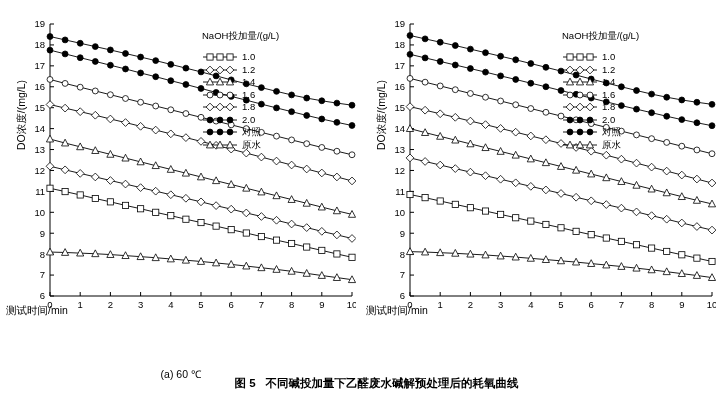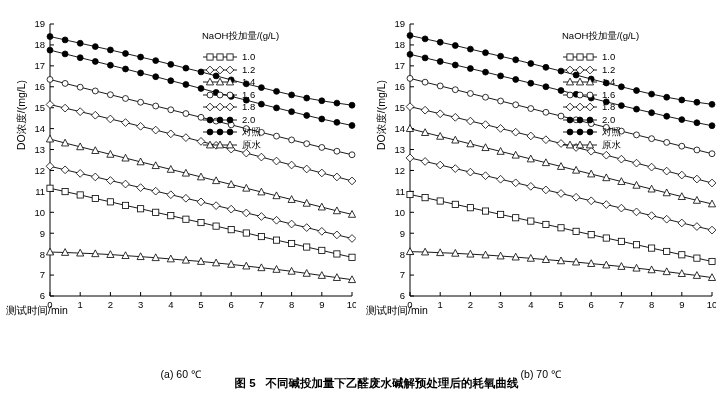--- a/index.html
+++ b/index.html
@@ -646,21 +646,20 @@
         <polygon points="255.39999999999998,254.62346153846153 258.965,261.4047115384615 251.83499999999998,261.4047115384615" fill="#fff" stroke="#000" stroke-width="0.8"></polygon>
         <polygon points="270.5,256.2973076923077 274.065,263.0785576923077 266.935,263.0785576923077" fill="#fff" stroke="#000" stroke-width="0.8"></polygon>
         <polygon points="285.6,257.97115384615387 289.165,264.75240384615387 282.035,264.75240384615387" fill="#fff" stroke="#000" stroke-width="0.8"></polygon>
         <polygon points="300.7,259.85423076923075 304.265,266.63548076923075 297.135,266.63548076923075" fill="#fff" stroke="#000" stroke-width="0.8"></polygon>
         <polygon points="315.8,261.7373076923077 319.365,268.5185576923077 312.235,268.5185576923077" fill="#fff" stroke="#000" stroke-width="0.8"></polygon>
         <polygon points="330.9,263.62038461538464 334.465,270.40163461538464 327.335,270.40163461538464" fill="#fff" stroke="#000" stroke-width="0.8"></polygon>
         <polygon points="346,265.7126923076923 349.565,272.4939423076923 342.435,272.4939423076923" fill="#fff" stroke="#000" stroke-width="0.8"></polygon>
       </svg>
     <div class="ylabel">DO浓度/(mg/L)</div>
     <div class="xlabel">测试时间/min</div>
-    <div class="panel-caption">(b) 70 ℃</div>
     <div class="legend">
       <div class="legend-title">NaOH投加量/(g/L)</div>
       <div id="legend-rows-b">
           <div class="legend-row">
             <span class="legend-sample"><svg width="36" height="12">
                 <line x1="1" y1="6" x2="35" y2="6" stroke="#000" stroke-width="0.9"></line>
                 <rect x="4.9" y="2.9" width="6.2" height="6.2" fill="#fff" stroke="#000" stroke-width="0.8"></rect>
                 <rect x="14.9" y="2.9" width="6.2" height="6.2" fill="#fff" stroke="#000" stroke-width="0.8"></rect>
                 <rect x="24.9" y="2.9" width="6.2" height="6.2" fill="#fff" stroke="#000" stroke-width="0.8"></rect>
               </svg></span>

